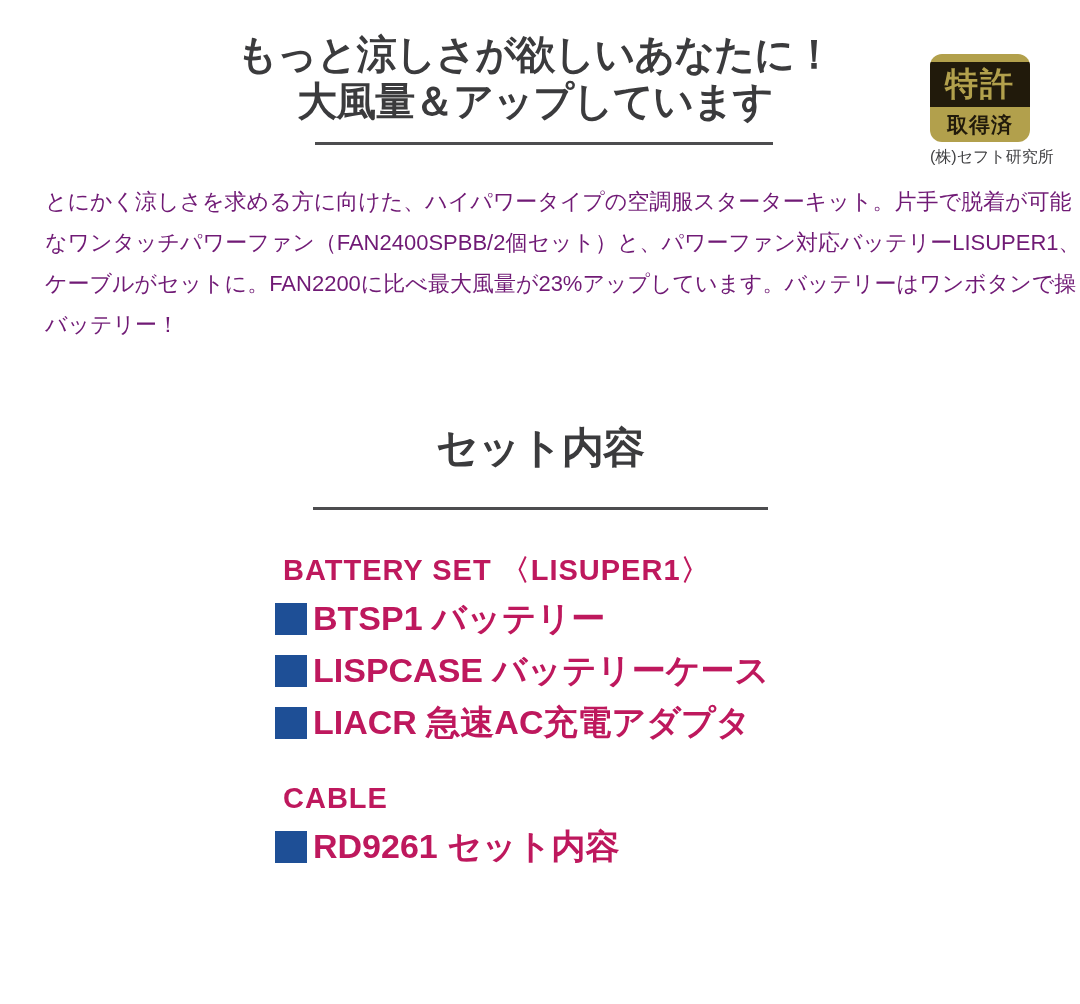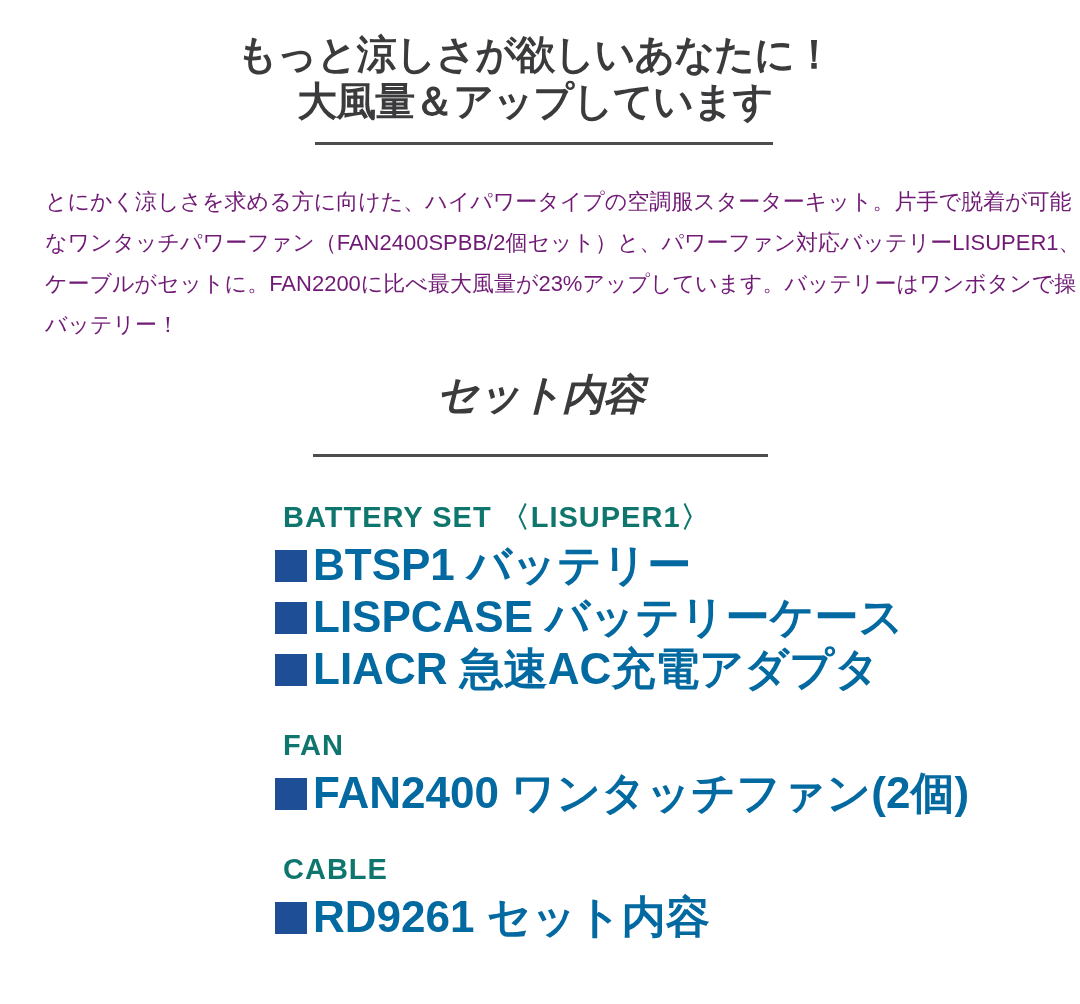--- a/index.html
+++ b/index.html
@@ -20,45 +20,52 @@
                font-size:33px; font-weight:bold; letter-spacing:2px; }
   .badge-bottom { height:35px; display:flex; align-items:center; justify-content:center;
                   color:#211a0b; font-size:21px; font-weight:bold; letter-spacing:1px; }
   .badge-caption { margin-top:5px; font-size:16px; color:#424244; white-space:nowrap; }
 
   
   .intro { margin:36px 0 0 45px; font-size:22px; line-height:41px; color:#701a75; }
   .intro-line { white-space:nowrap; }
 
   
-  .section-title { margin-top:26px; text-align:center; color:#3b3b3d; font-weight:bold;
-                   font-size:42px; line-height:48px; letter-spacing:-1px;font-style:italic; }
+  .section-title { margin-top:79px; text-align:center; color:#3b3b3d; font-weight:bold;
+                   font-size:42px; line-height:48px; letter-spacing:-1px; }
   .section-underline { width:455px; height:3px; background:#4d4d4f; margin:12px auto 0 auto; }
 
   .set-list { margin:43px 0 0 275px; }
   .group { margin-top:36px; }
   .group:first-child { margin-top:0; }
-  .group-heading { color:#0f766e; font-size:29px; line-height:34px; font-weight:bold;
+  .group-heading { color:#be185d; font-size:29px; line-height:34px; font-weight:bold;
                    letter-spacing:1px; padding-left:8px; margin:0 0 10px 0; }
   .item { display:flex; align-items:center; height:44px; margin-bottom:8px;
-          color:#0369a1; font-size:44px; font-weight:bold; white-space:nowrap; }
+          color:#be185d; font-size:34px; font-weight:bold; white-space:nowrap; }
   .bullet { width:32px; height:32px; background:#1e4f96; margin-right:6px; flex-shrink:0; }
 </style>
 </head>
 <body>
 
 <div class="page">
 
   <div class="header">
     <h1 class="main-title">
       <span class="title-line">もっと涼しさが欲しいあなたに！</span><br>
       <span class="title-line">大風量＆アップしています</span>
     </h1>
     <div class="title-underline"></div>
 
+    <div class="badge-wrap">
+      <div class="badge">
+        <div class="badge-top">特許</div>
+        <div class="badge-bottom">取得済</div>
+      </div>
+      <div class="badge-caption">(株)セフト研究所</div>
+    </div>
   </div>
 
   <div class="intro">
     <div class="intro-line">とにかく涼しさを求める方に向けた、ハイパワータイプの空調服スターターキット。片手で脱着が可能</div>
     <div class="intro-line">なワンタッチパワーファン（FAN2400SPBB/2個セット）と、パワーファン対応バッテリーLISUPER1、</div>
     <div class="intro-line">ケーブルがセットに。FAN2200に比べ最大風量が23%アップしています。バッテリーはワンボタンで操</div>
     <div class="intro-line">バッテリー！</div>
   </div>
 
   <h2 class="section-title">セット内容</h2>
@@ -75,27 +82,20 @@
       <div class="item">
         <span class="bullet"></span>
         <span class="item-text">LISPCASE バッテリーケース</span>
       </div>
       <div class="item">
         <span class="bullet"></span>
         <span class="item-text">LIACR 急速AC充電アダプタ</span>
       </div>
     </div>
 
-    <div class="group">
-      <h3 class="group-heading">FAN</h3>
-      <div class="item">
-        <span class="bullet"></span>
-        <span class="item-text">FAN2400 ワンタッチファン(2個)</span>
-      </div>
-    </div>
 
     <div class="group">
       <h3 class="group-heading">CABLE</h3>
       <div class="item">
         <span class="bullet"></span>
         <span class="item-text">RD9261 セット内容</span>
       </div>
     </div>
 
   </div>

